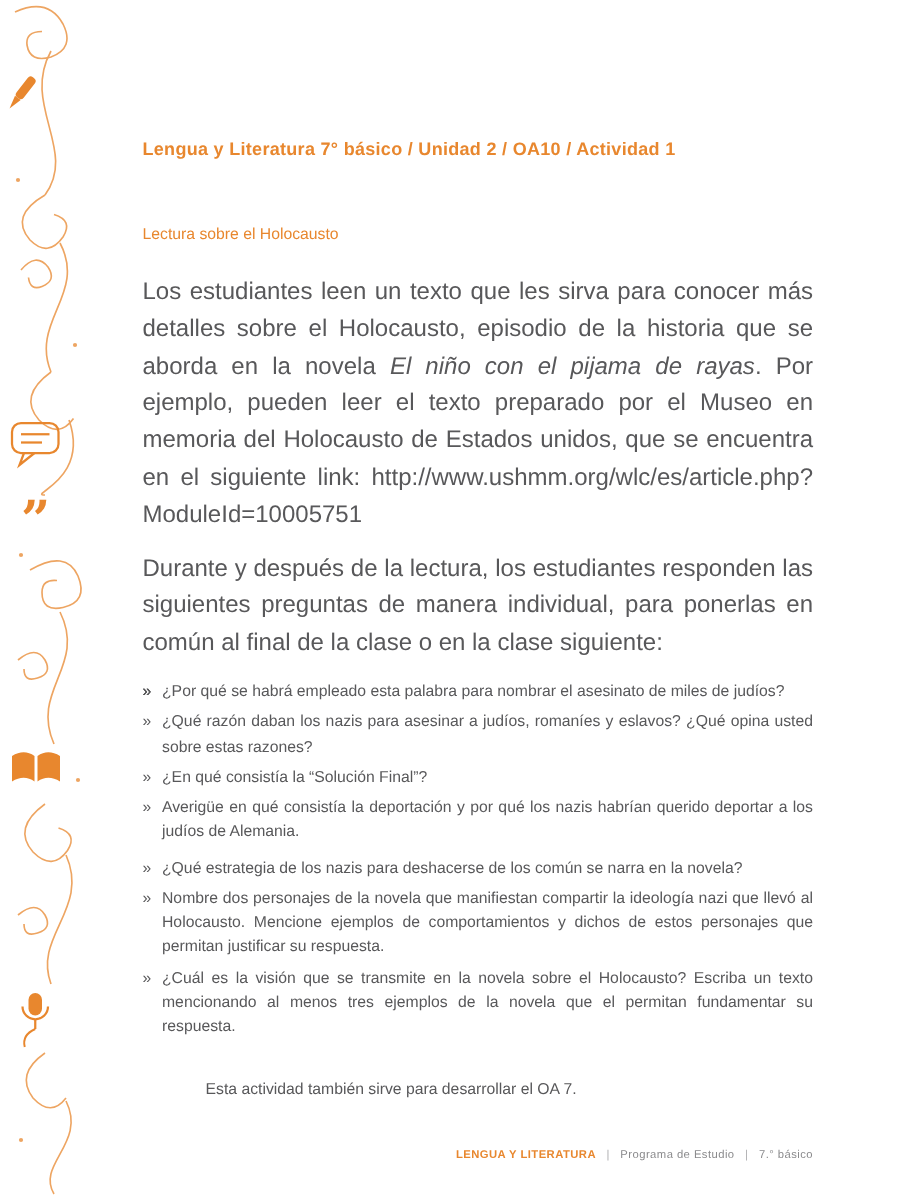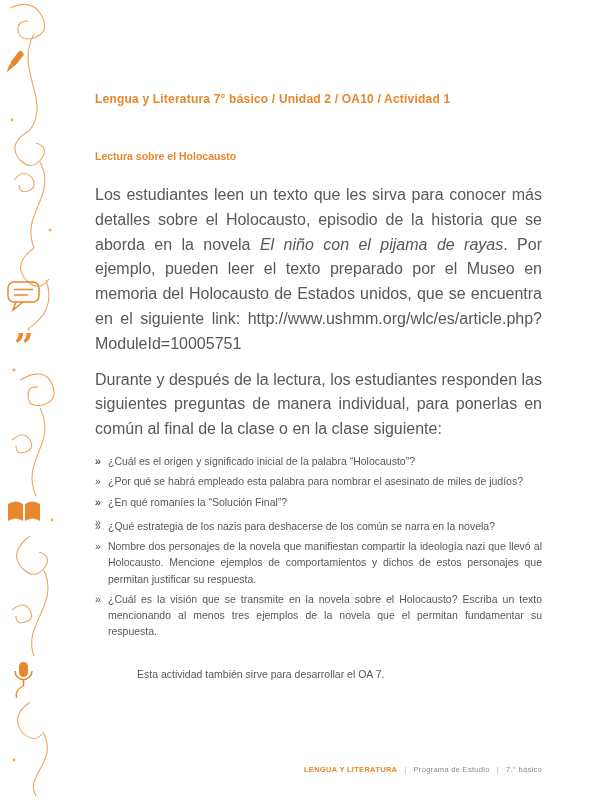--- a/index.html
+++ b/index.html
@@ -26,21 +26,21 @@
   }
   .doc-title {
     color: #e8872e;
     font-weight: bold;
     font-size: 12px;
     letter-spacing: 0.2px;
     margin-bottom: 44px;
   }
   .subtitle {
     color: #e8872e;
-    font-weight: bold;
+    font-weight: normal;
     font-size: 10.5px;
     margin-bottom: 21px;
   }
   p.body {
     font-size: 16px;
     line-height: 1.55;
     text-align: justify;
     margin-bottom: 11px;
   }
   p.body.gap-top { margin-top: 16px; }
@@ -138,25 +138,25 @@
   <div class="doc-title">Lengua y Literatura 7° básico / Unidad 2 / OA10 / Actividad 1</div>
 
   <div class="subtitle">Lectura sobre el Holocausto</div>
 
   <p class="body"><span>Los estudiantes leen un texto que les sirva para conocer más detalles sobre el Holocausto, episodio de la historia que se aborda en la novela </span><span class="italic">El niño con el pijama de rayas</span><span>. Por ejemplo, pueden leer el texto preparado por el Museo en memoria del Holocausto de Estados unidos, que se encuentra en el siguiente link: </span><span>http://www.ushmm.org/wlc/es/article.php?ModuleId=10005751</span></p>
 
   <p class="body">Durante y después de la lectura, los estudiantes responden las siguientes preguntas de manera individual, para ponerlas en común al final de la clase o en la clase siguiente:</p>
 
   <ul class="qlist">
     <li><span class="marker">»</span></li>
-    <li><span class="marker">»</span><span>¿Cuál es el origen y significado inicial de la palabra “Holocausto”?</span></li>
+    <li><span class="marker">»</span></li>
     <li><span class="marker">»</span><span>¿Por qué se habrá empleado esta palabra para nombrar el asesinato de miles de judíos?</span></li>
-    <li><span class="marker">»</span></li>
-    <li><span class="marker">»</span><span>¿En qué romaníes la “Solución Final”?</span></li>
-    <li><span class="marker">»</span></li>
+    <li><span class="marker">»</span><span>¿Qué razón daban los nazis para asesinar a judíos, romaníes y eslavos? ¿Qué opina usted sobre estas razones?</span></li>
+    <li><span class="marker">»</span><span>¿En qué consistía la “Solución Final”?</span></li>
+    <li><span class="marker">»</span><span>Averigüe en qué consistía la deportación y por qué los nazis habrían querido deportar a los judíos de Alemania.</span></li>
   </ul>
 
 
   <ul class="qlist">
     <li><span class="marker">»</span><span>¿Qué estrategia de los nazis para deshacerse de los común se narra en la novela?</span></li>
     <li><span class="marker">»</span><span>Nombre dos personajes de la novela que manifiestan compartir la ideología nazi que llevó al Holocausto. Mencione ejemplos de comportamientos y dichos de estos personajes que permitan justificar su respuesta.</span></li>
     <li><span class="marker">»</span><span>¿Cuál es la visión que se transmite en la novela sobre el Holocausto? Escriba un texto mencionando al menos tres ejemplos de la novela que el permitan fundamentar su respuesta.</span></li>
   </ul>
 
   <p class="closing">Esta actividad también sirve para desarrollar el OA 7.</p>

